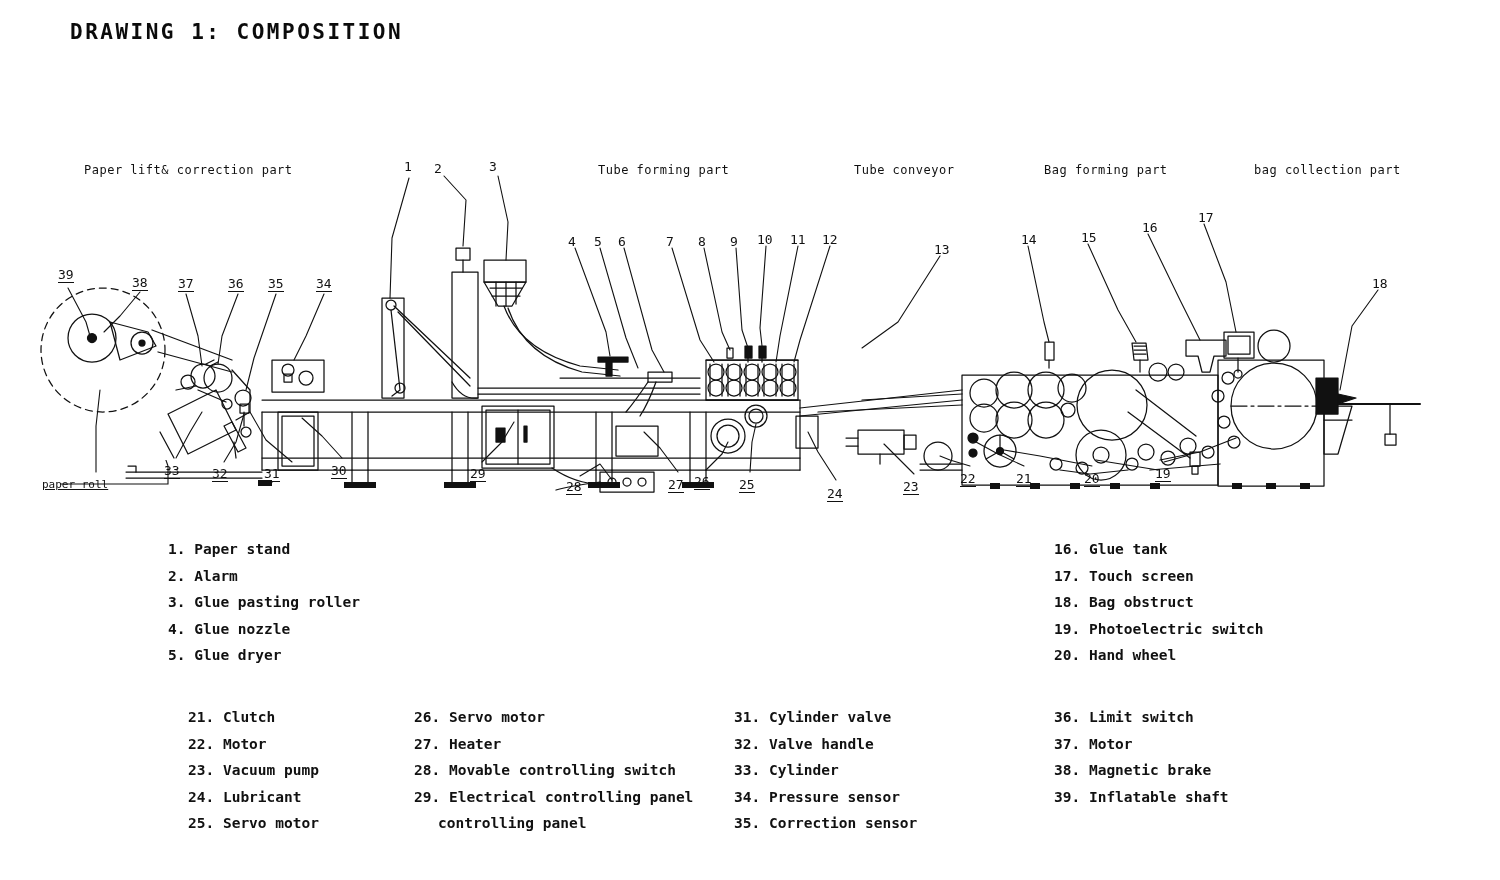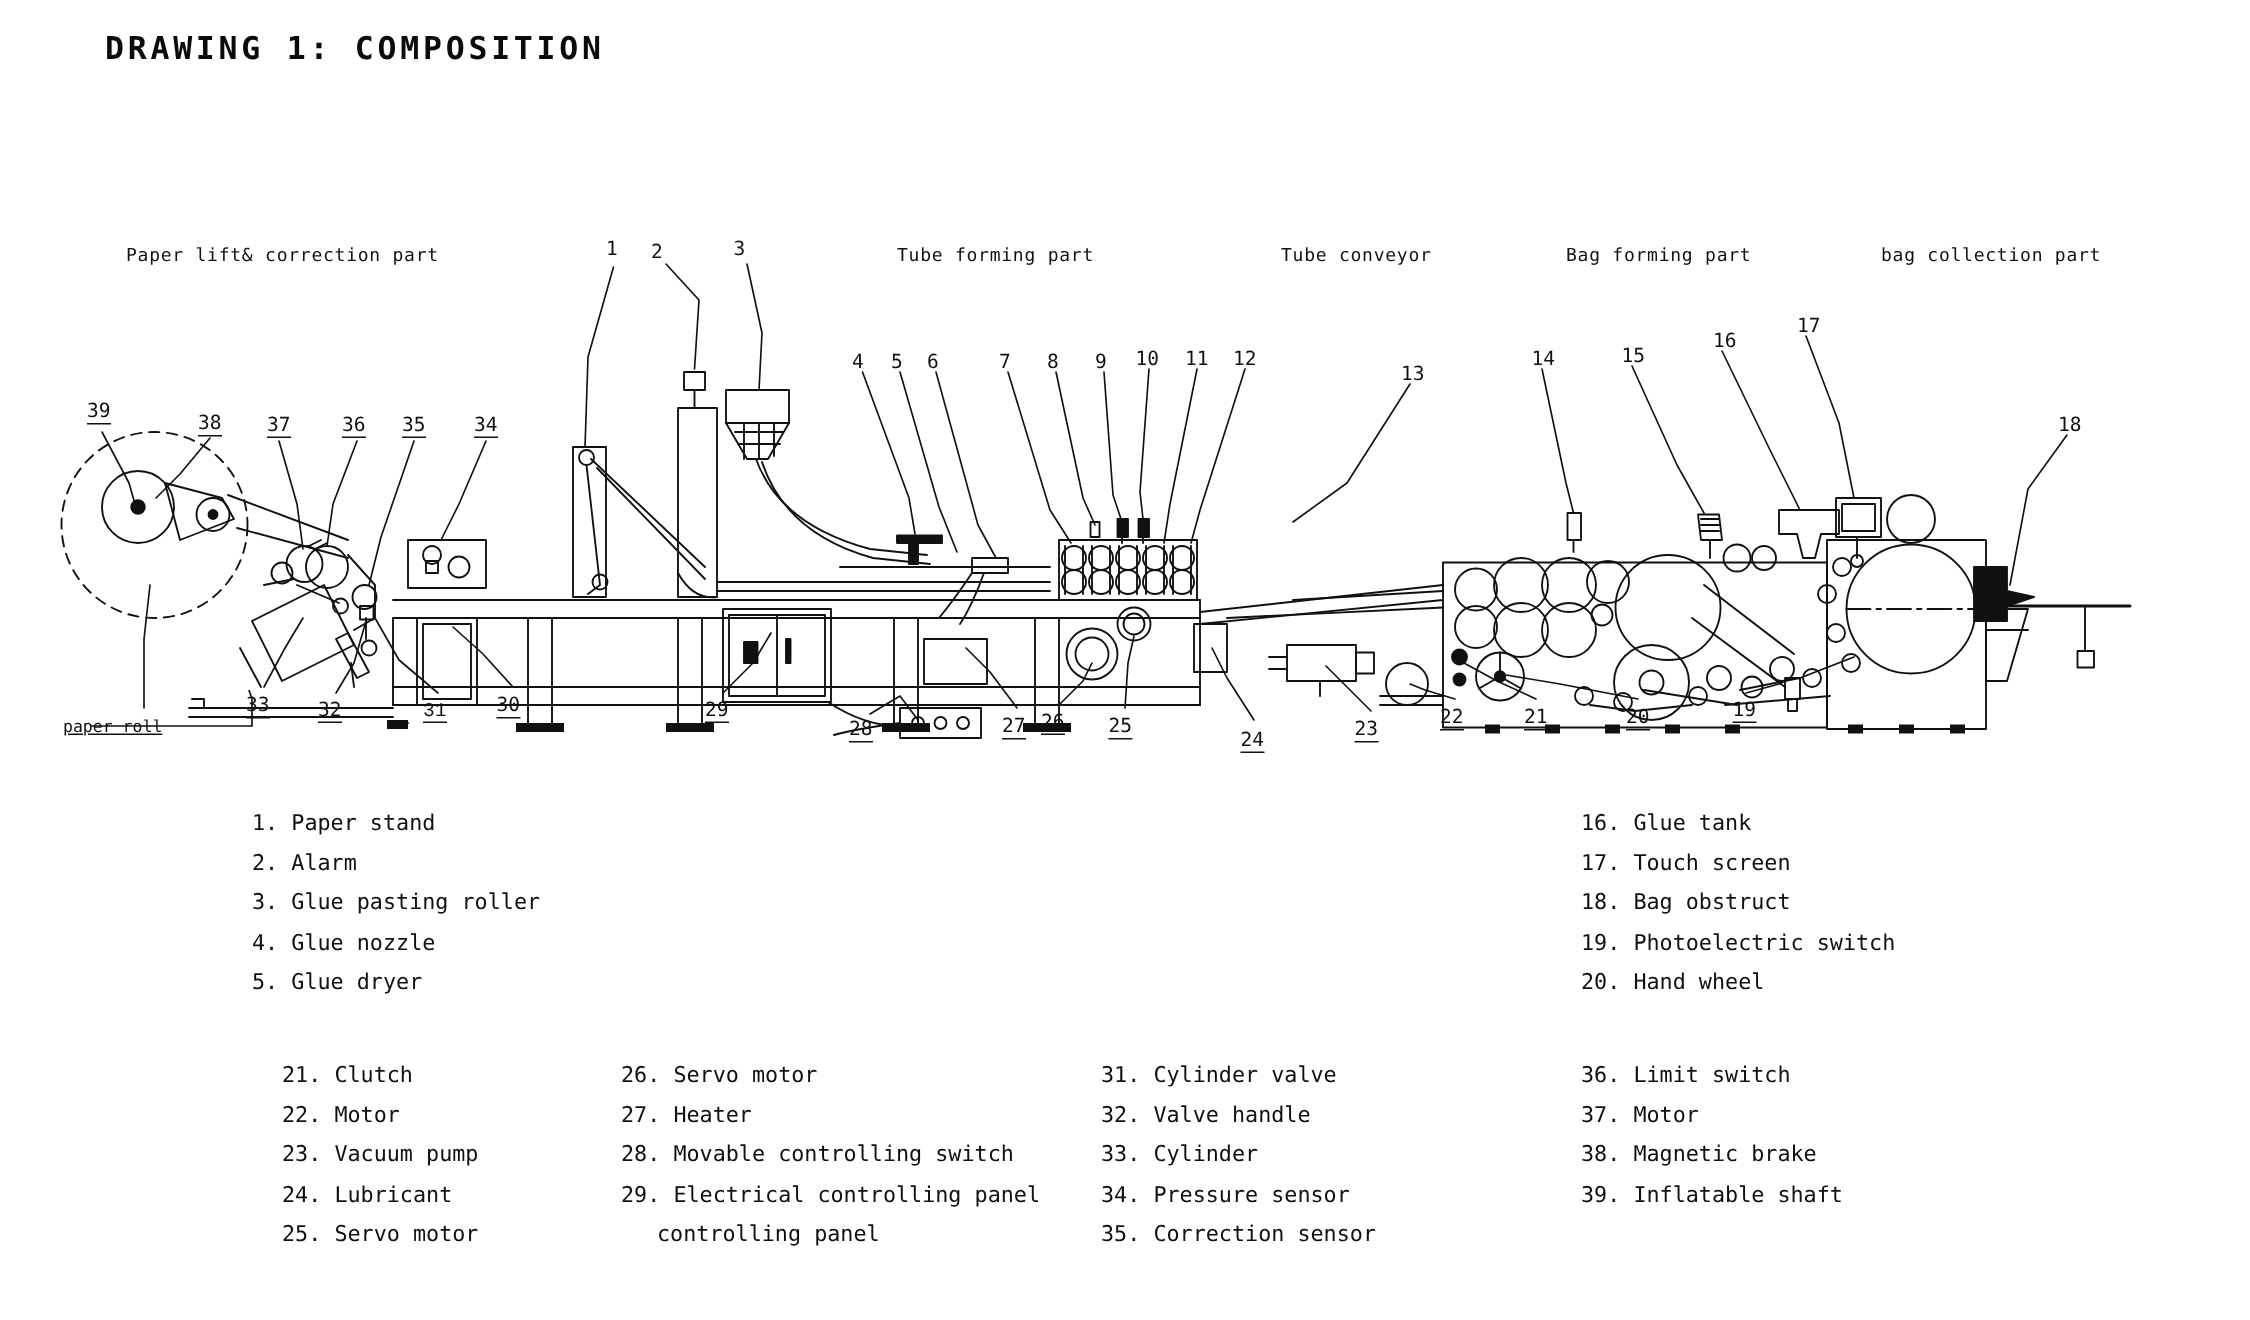--- a/index.html
+++ b/index.html
@@ -38,21 +38,21 @@
   .num.u{border-bottom:1.4px solid #111;padding-bottom:1px;}
 
   .proll{
     position:absolute;left:42px;top:478px;
     font-family:"DejaVu Sans Mono","Liberation Mono",monospace;
     font-size:11px;color:#111;white-space:pre;text-decoration:underline;
   }
 
   
   #legend{position:absolute;left:0;top:536px;width:1500px;height:344px;}
-  .lcol{position:absolute;top:0;}
+  .lcol{position:absolute;top:0;font-weight:bold;}
   .lrow2{top:168px;}
   .litem{
     font-family:"DejaVu Sans Mono","Liberation Mono",monospace;
     font-size:14.5px;line-height:26.6px;color:#111;white-space:pre;
   }
   .litem.cont{padding-left:24px;}
 </style>
 </head>
 <body>
 
@@ -447,21 +447,21 @@
       <div class="num" style="left: 1198px; top: 211px;">17</div>
       <div class="num" style="left: 1372px; top: 277px;">18</div>
       <div class="num u" style="left: 58px; top: 268px;">39</div>
       <div class="num u" style="left: 132px; top: 276px;">38</div>
       <div class="num u" style="left: 178px; top: 277px;">37</div>
       <div class="num u" style="left: 228px; top: 277px;">36</div>
       <div class="num u" style="left: 268px; top: 277px;">35</div>
       <div class="num u" style="left: 316px; top: 277px;">34</div>
       <div class="num u" style="left: 164px; top: 464px;">33</div>
       <div class="num u" style="left: 212px; top: 467px;">32</div>
-      <div class="num u" style="left: 282px; top: 467px; font-family: Liberation Mono, monospace;">31</div>
+      <div class="num u" style="left: 264px; top: 467px;">31</div>
       <div class="num u" style="left: 331px; top: 464px;">30</div>
       <div class="num u" style="left: 470px; top: 467px;">29</div>
       <div class="num u" style="left: 566px; top: 480px;">28</div>
       <div class="num u" style="left: 668px; top: 478px;">27</div>
       <div class="num u" style="left: 694px; top: 475px;">26</div>
       <div class="num u" style="left: 739px; top: 478px;">25</div>
       <div class="num u" style="left: 827px; top: 487px;">24</div>
       <div class="num u" style="left: 903px; top: 480px;">23</div>
       <div class="num u" style="left: 960px; top: 472px;">22</div>
       <div class="num u" style="left: 1016px; top: 472px;">21</div>

